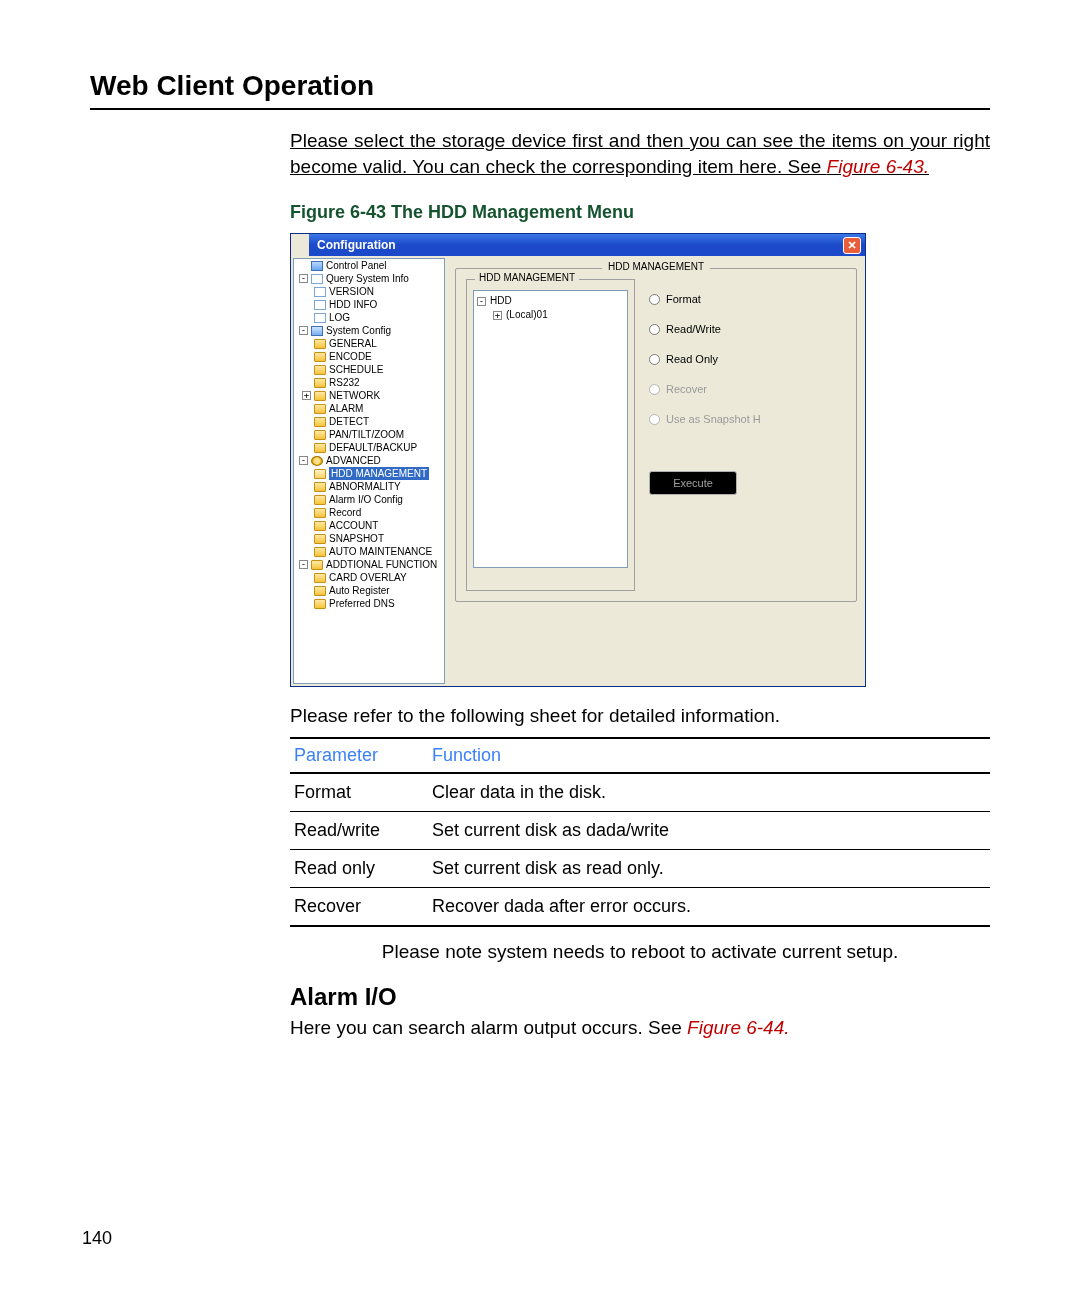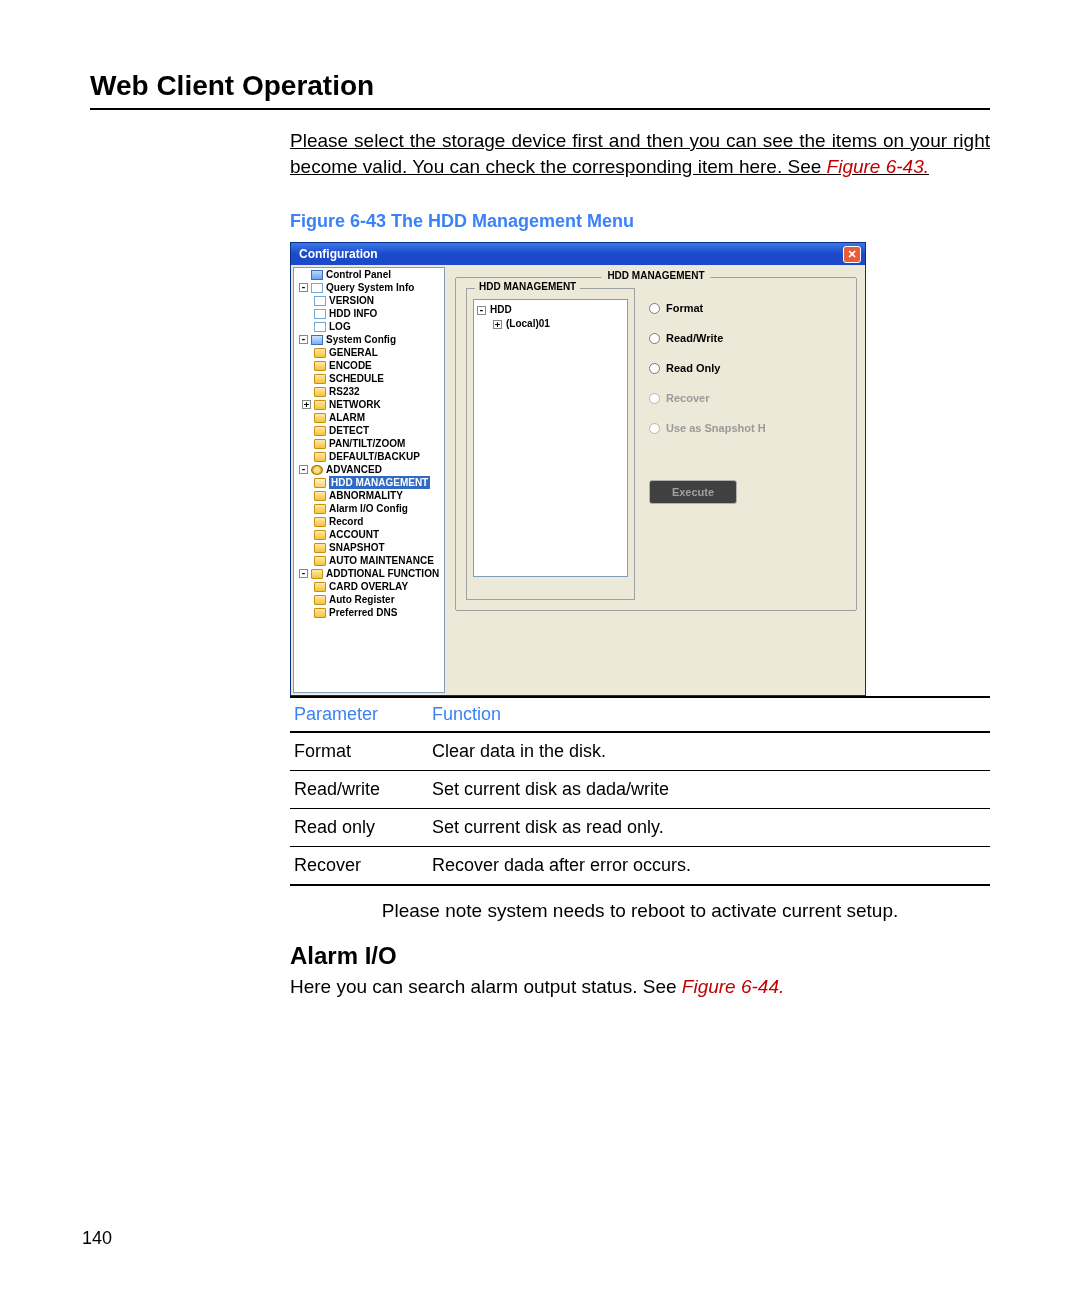--- a/index.html
+++ b/index.html
@@ -35,24 +35,24 @@
     line-height: 1.35;
     text-align: justify;
     margin: 0 0 2px 0;
     text-decoration: underline;
   }
   .fig-ref {
     color: #c00000;
     font-style: italic;
   }
   .fig-caption {
-    color: #3b82f6;
+    color: #14532d;
     font-weight: bold;
     font-size: 18px;
-    margin: 32px 0 10px 0;
+    margin: 23px 0 10px 0;
   }
   
   .screenshot {
     width: 576px;
     border: 1px solid #0a2f8a;
     font-family: Tahoma, Arial, sans-serif;
     font-size: 11px;
     color: #000;
     background: #ece9d8;
     box-sizing: border-box;
@@ -60,39 +60,39 @@
   .titlebar {
     height: 22px;
     background: linear-gradient(to bottom, #3b78e7 0%, #1b49c9 50%, #1b49c9 100%);
     color: #fff;
     display: flex;
     align-items: center;
     justify-content: space-between;
     padding: 0 4px 0 8px;
     font-weight: bold;
     font-size: 12px;
+    margin-left: 18px;
   }
   .closebtn {
     width: 16px;
     height: 15px;
     background: #e85d3a;
     border: 1px solid #fff;
     border-radius: 3px;
     display: flex;
     align-items: center;
     justify-content: center;
     color: #fff;
     font-size: 11px;
     line-height: 1;
     font-weight: bold;
   }
   .window-body {
     display: flex;
     height: 430px;
-    font-weight: bold;
   }
   .nav-tree {
     width: 150px;
     background: #fff;
     border: 1px solid #7f9db9;
     margin: 2px;
     overflow: hidden;
     white-space: nowrap;
   }
   .nav-tree ul {
@@ -243,21 +243,21 @@
     border: 1px solid #7a7a7a;
     border-radius: 50%;
     background: #fff;
     box-sizing: border-box;
   }
   .radio-row.disabled .radio-dot { border-color:#b5b5b5; }
   .exec-btn {
     margin-top: 46px;
     width: 86px;
     height: 22px;
-    background: #404040;
+    background: #000000;
     border: 1px solid #b0b0b0;
     color: #a0a0a0;
     font-size: 11px;
     display: flex;
     align-items: center;
     justify-content: center;
     border-radius: 3px;
   }
   
   .after-fig {
@@ -567,20 +567,21 @@
                     <span>Use as Snapshot H</span>
                   </div>
                 <div class="exec-btn">Execute</div>
               </div>
             </div>
           </div>
         </div>
       </div>
     </div>
 
+    <p class="after-fig">Please refer to the following sheet for detailed information.</p>
 
     <table class="params">
       <thead>
         <tr>
           <th style="width:130px">Parameter</th>
           <th>Function</th>
         </tr>
       </thead>
       <tbody>
         <tr>
@@ -599,19 +600,19 @@
           <td>Recover</td>
           <td>Recover dada after error occurs.</td>
         </tr>
       </tbody>
     </table>
 
     <p class="note">Please note system needs to reboot to activate current setup.</p>
 
     <h2 class="section">Alarm I/O</h2>
     <p class="alarm-para">
-      <span>Here you can search alarm output status. See </span>
+      <span>Here you can search alarm output occurs. See </span>
       <span class="fig-ref">Figure 6-44.</span>
     </p>
   </div>
 
   <div class="page-num">140</div>
 </div>
 
 </body></html>

